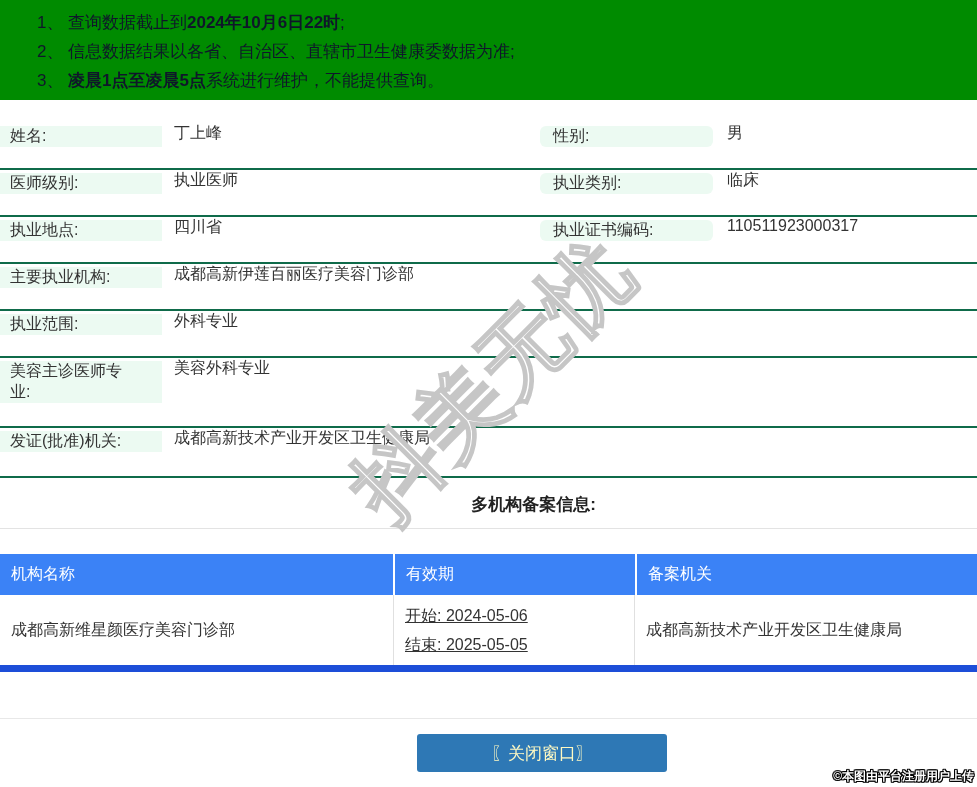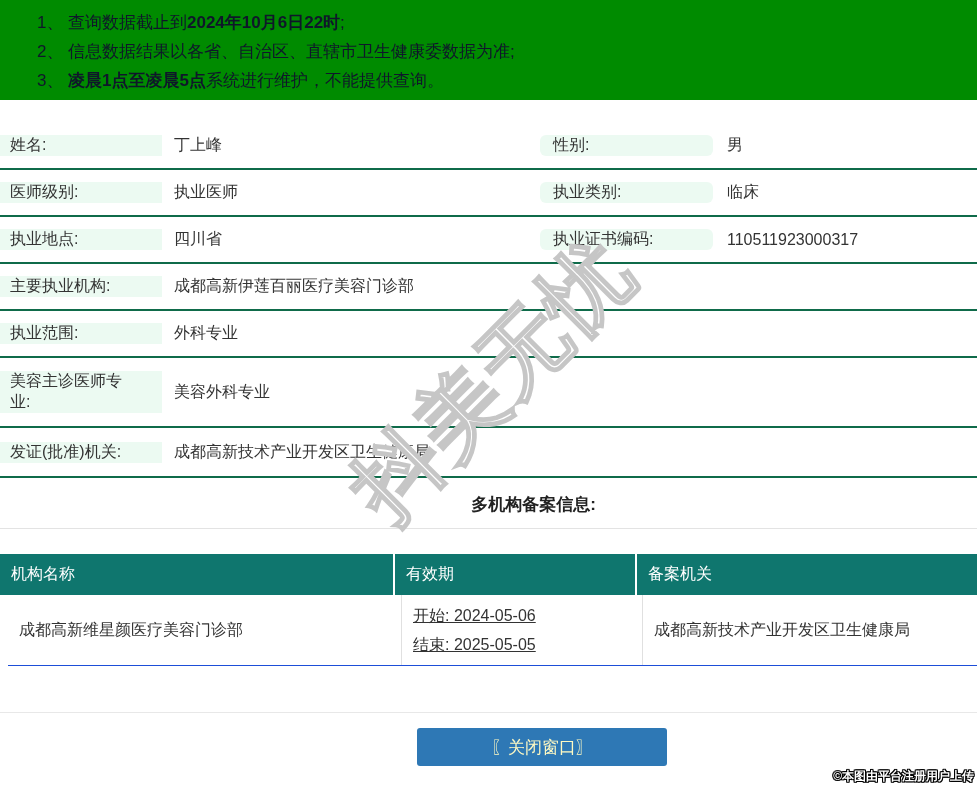--- a/index.html
+++ b/index.html
@@ -8,44 +8,44 @@
   .page { position:relative; width:977px; height:787px; background:#fff; overflow:hidden; }
 
   
   .notice-banner { width:977px; height:100px; background:#008b00; color:#0f172a; padding:8px 10px 0 37px; }
   .notice-line { font-size:17px; line-height:29px; white-space:nowrap; }
   .notice-num { display:inline-block; width:31px; }
   .notice-line b { font-weight:bold; }
 
   
   .details { width:977px; margin-top:23px; }
-  .d-row { display:flex; align-items:center; border-bottom:2px solid #0f6b4a; min-height:47px; }
+  .d-row { display:flex; align-items:flex-start; border-bottom:2px solid #0f6b4a; min-height:47px; }
   .d-row.tall { min-height:70px; }
   .d-row.last { min-height:50px; }
   .d-label { width:162px; background:#ecfaf2; padding:0 28px 0 10px; display:flex; align-items:center;
              font-size:16px; margin:3px 0; }
   .d-value { width:378px; padding-left:12px; display:flex; align-items:center; font-size:16px; }
   .d-label2 { width:173px; padding:0 10px 0 13px;border-radius:6px; }
   .d-value2 { flex:1; padding-left:14px; display:flex; align-items:center; font-size:16px; }
   .d-value.wide { flex:1; }
 
   
   .section-title { margin:15px 0 12px; text-align:center; position:relative; left:45px;
                    font-size:17px; font-weight:bold; color:#222; }
   .hr1 { border:none; border-top:1px solid #e3e3e3; margin:0 0 25px 0; }
   .hr2 { border:none; border-top:1px solid #e8e8e8; margin:46px 0 0 0; }
 
   
   .org-table { width:977px; }
-  .org-head { display:flex; height:41px; background:#0f766e; color:#fff; font-size:16px; }
+  .org-head { display:flex; height:41px; background:#3b82f6; color:#fff; font-size:16px; }
   .oh { display:flex; align-items:center; padding-left:11px; }
   .oh1 { width:393px; }
   .oh2 { width:242px; border-left:2px solid #fff; }
   .oh3 { flex:1; border-left:2px solid #fff; }
-  .org-row { display:flex; border-bottom:1px solid #1d4ed8; min-height:67px; font-size:16px;margin-left:8px; }
+  .org-row { display:flex; border-bottom:7px solid #1d4ed8; min-height:67px; font-size:16px; }
   .ob1 { width:393px; display:flex; align-items:center; padding-left:11px; }
   .ob2 { width:242px; border-left:1px solid #e0e0e0; border-right:1px solid #e0e0e0;
          padding:6px 0 6px 11px; display:flex; flex-direction:column; justify-content:center;text-decoration:underline; }
   .ob2 div { line-height:29px; }
   .ob3 { flex:1; display:flex; align-items:center; padding-left:11px; }
 
   
   .close-btn { display:block; width:250px; height:38px; margin:15px 0 0 417px;
                background:#2e78b5; color:#fef9c3; font-size:17px; border:none; border-radius:3px;
                cursor:pointer; font-family:inherit; }

